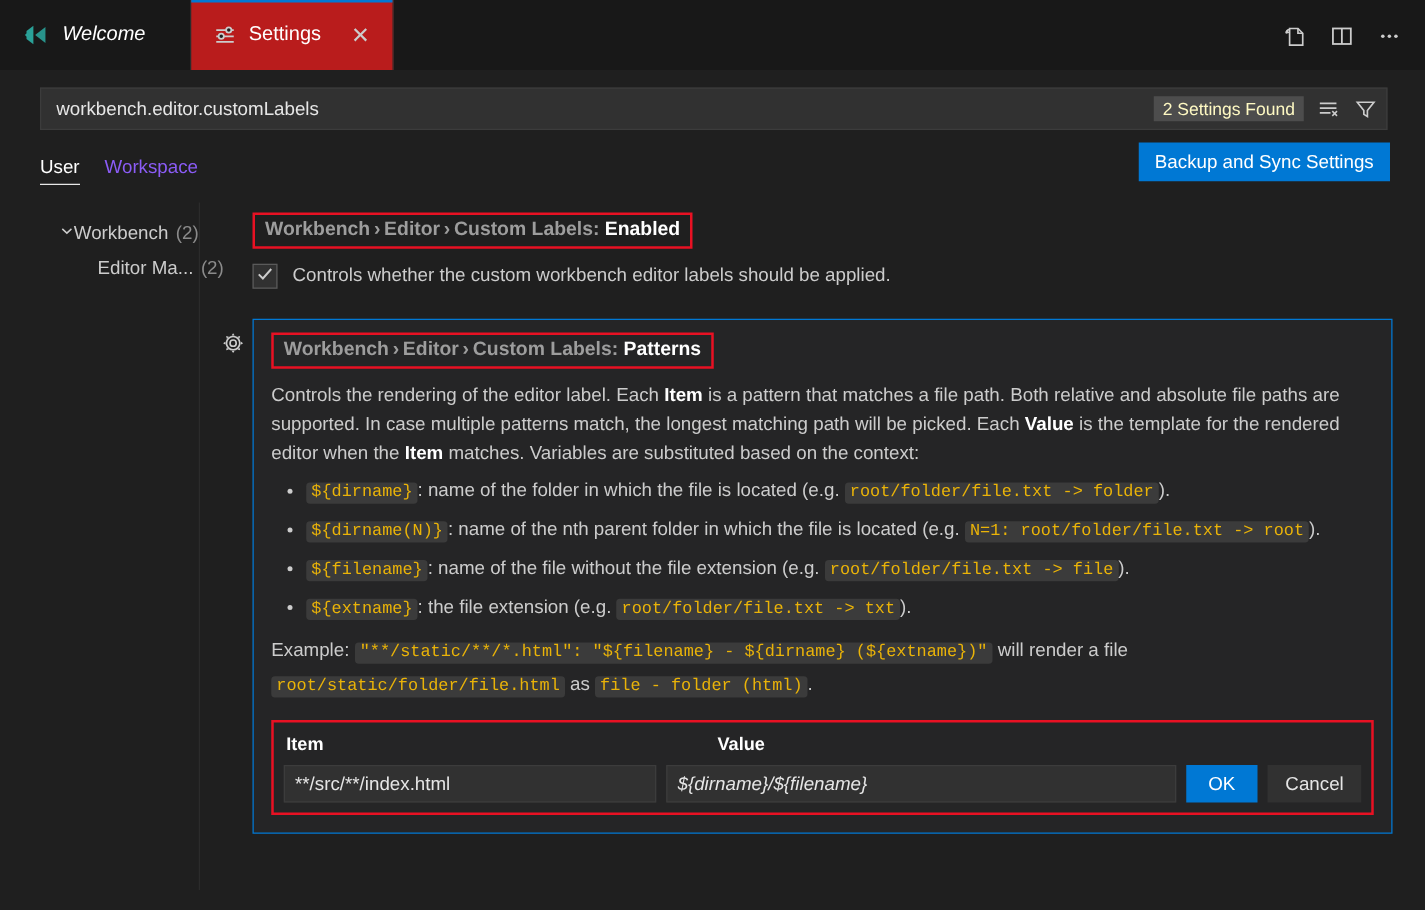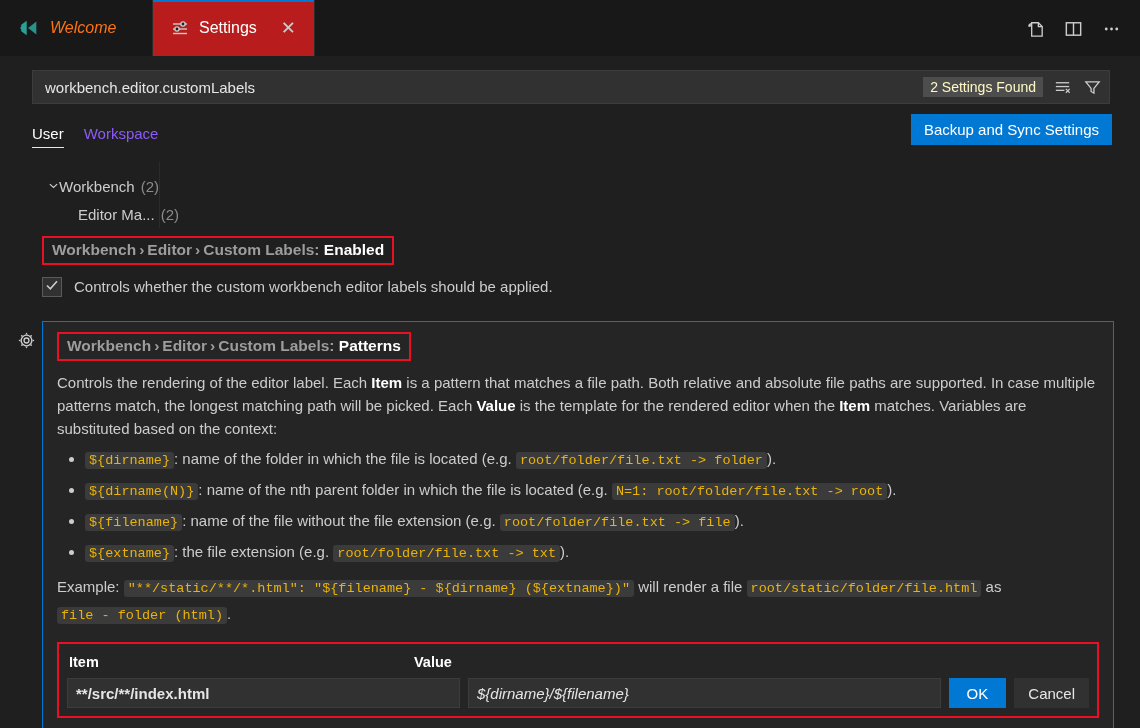--- a/index.html
+++ b/index.html
@@ -14,21 +14,21 @@
   }
 
   
   .tabbar {
     height:56px; background:#181818; display:flex; align-items:stretch;
     position:relative;
   }
   .tab {
     display:flex; align-items:center; gap:10px;
     padding:0 18px; min-width:152px;
-    font-size:16px; color:#f97316;
+    font-size:16px; color:#ffffff;
     position:relative; cursor:pointer;
     background:#181818;
   }
   .tab.inactive { font-style:italic; }
   .tab.active {
     background:#b91c1c; color:#ffffff;
     border-right:1px solid #2b2b2b;
     border-left:1px solid #2b2b2b;
   }
   .tab.active::before {
@@ -79,21 +79,21 @@
   .scope-tab.active { color:#ffffff; border-bottom:1px solid #e7e7e7; }
   .sync-btn {
     position:absolute; right:-2px; bottom:3px;
     background:#0078d4; color:#ffffff; font-size:15px;
     padding:7px 13px; cursor:pointer; border:none;
     font-family:"Liberation Sans", sans-serif;
   }
 
   
   .body {
-    display:flex; margin-top:14px; height:550px;flex-direction:column;
+    display:flex; margin-top:14px; height:550px;
   }
   .toc {
     width:160px; padding-left:48px; padding-top:10px;
     border-right:1px solid #2b2b2b; flex:none;
   }
   .toc-item {
     display:flex; align-items:center; font-size:15px; color:#cccccc;
     height:28px; cursor:pointer; white-space:nowrap;
   }
   .toc-item.child { padding-left:30px; }
@@ -152,21 +152,21 @@
   }
   .list-head { display:flex; font-size:14.5px; font-weight:bold;
     color:#ffffff; padding:6px 2px 8px 2px; }
   .list-head .c1 { width:345px; }
   .list-row { display:flex; align-items:center; gap:8px; }
   .txt {
     background:#313131; border:1px solid #3c3c3c; color:#e6e6e6;
     font-size:15px; font-family:"Liberation Sans", sans-serif;
     height:30px; padding:0 8px; outline:none;
   }
-  .txt.item { width:393px;font-weight:bold; }
+  .txt.item { width:298px; }
   .txt.value { flex:1;font-style:italic; }
   .ok-btn {
     background:#0078d4; color:#ffffff; font-size:15px; border:none;
     height:30px; padding:0 18px; cursor:pointer;
     font-family:"Liberation Sans", sans-serif;
   }
   .cancel-btn {
     background:#313131; color:#e6e6e6; font-size:15px; border:none;
     height:30px; padding:0 14px; cursor:pointer;
     font-family:"Liberation Sans", sans-serif;

